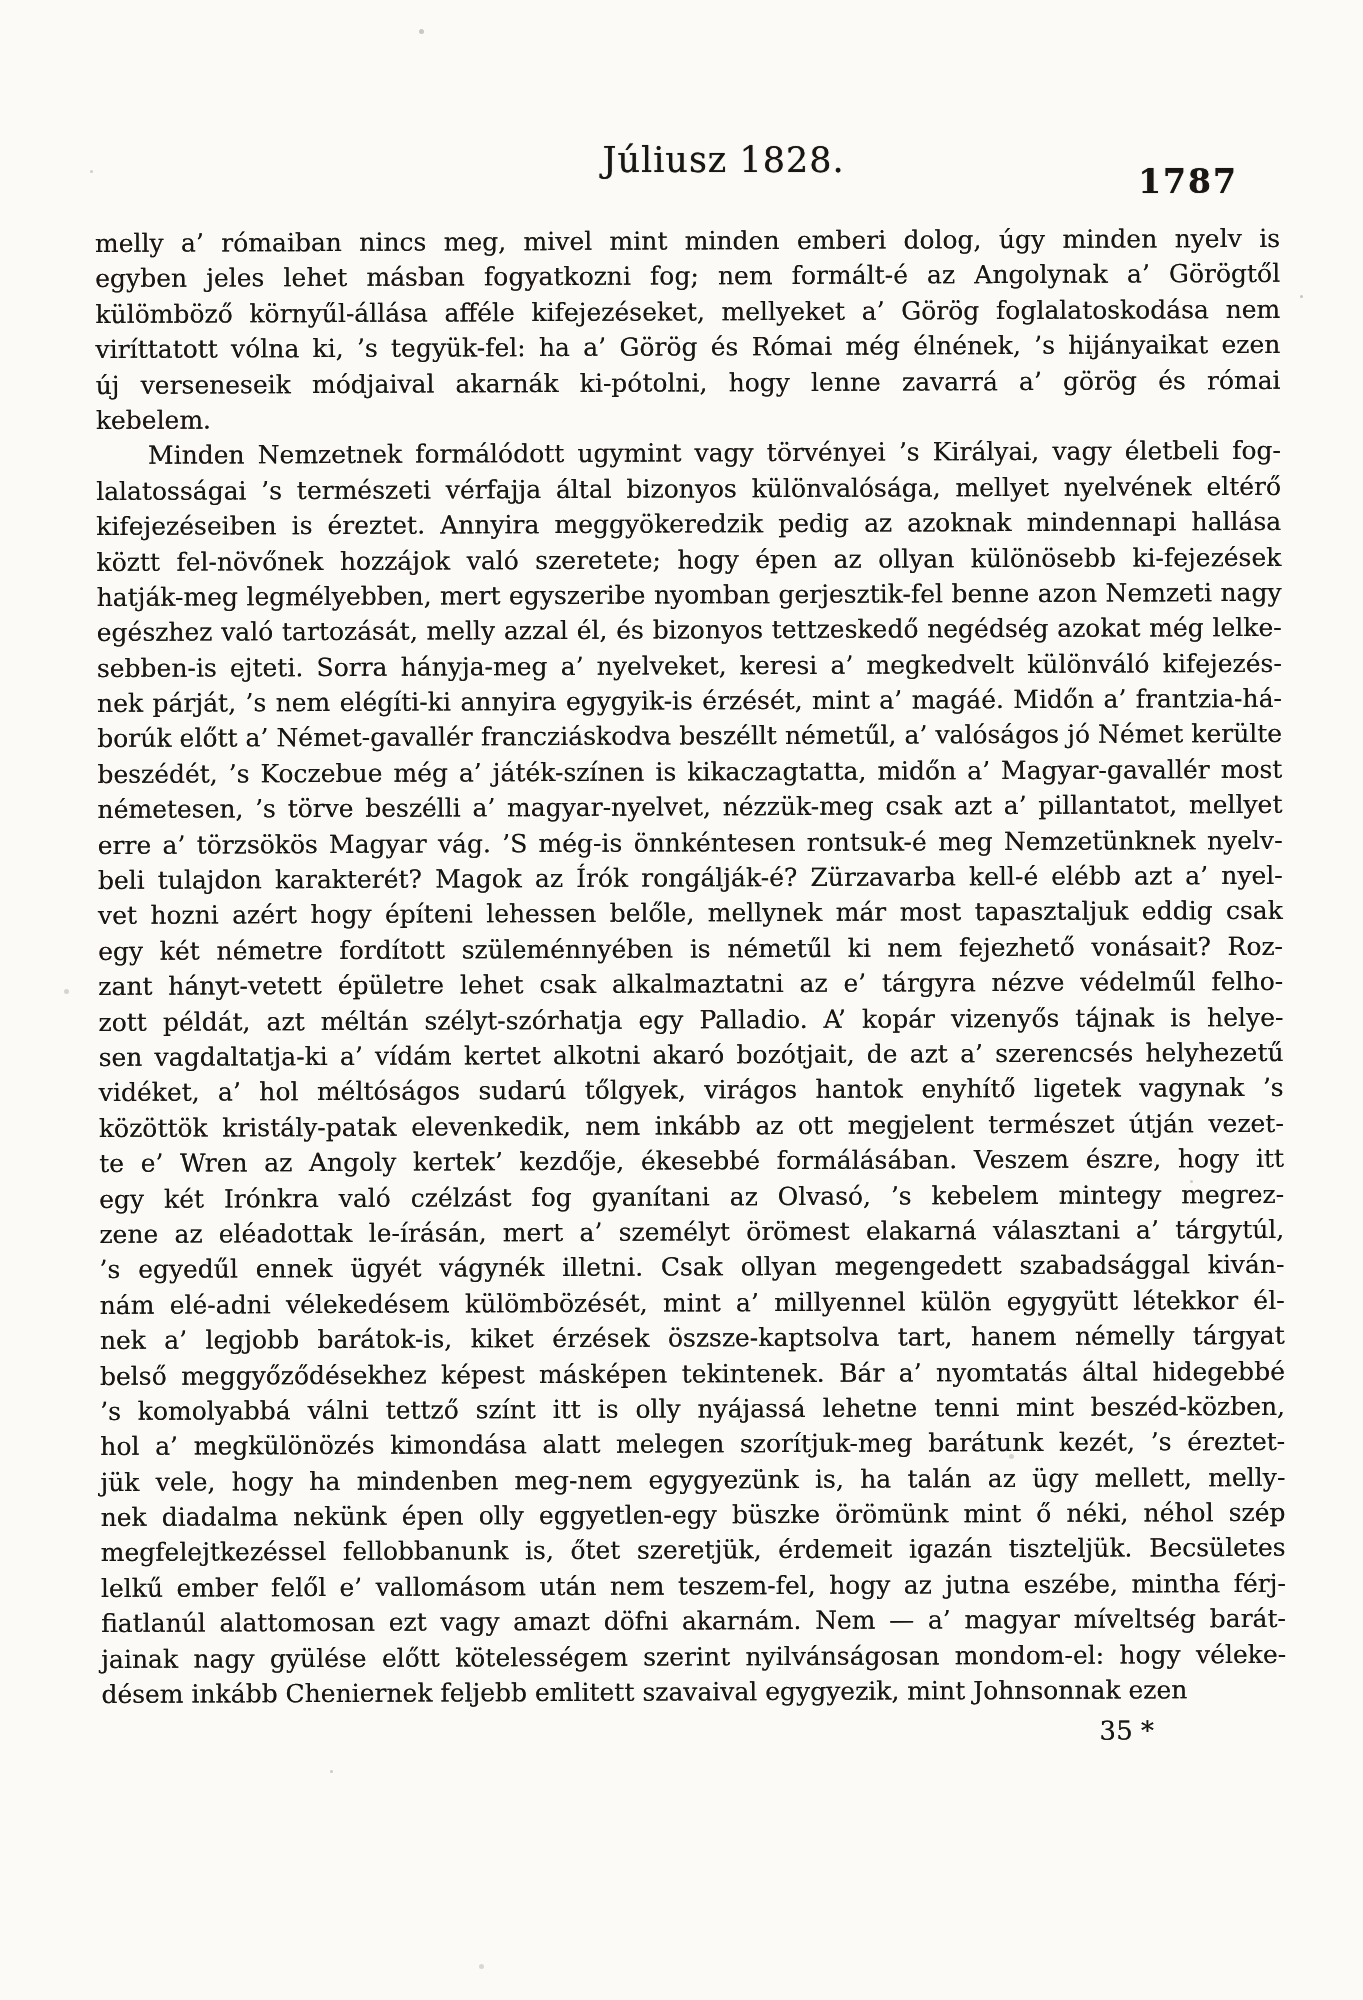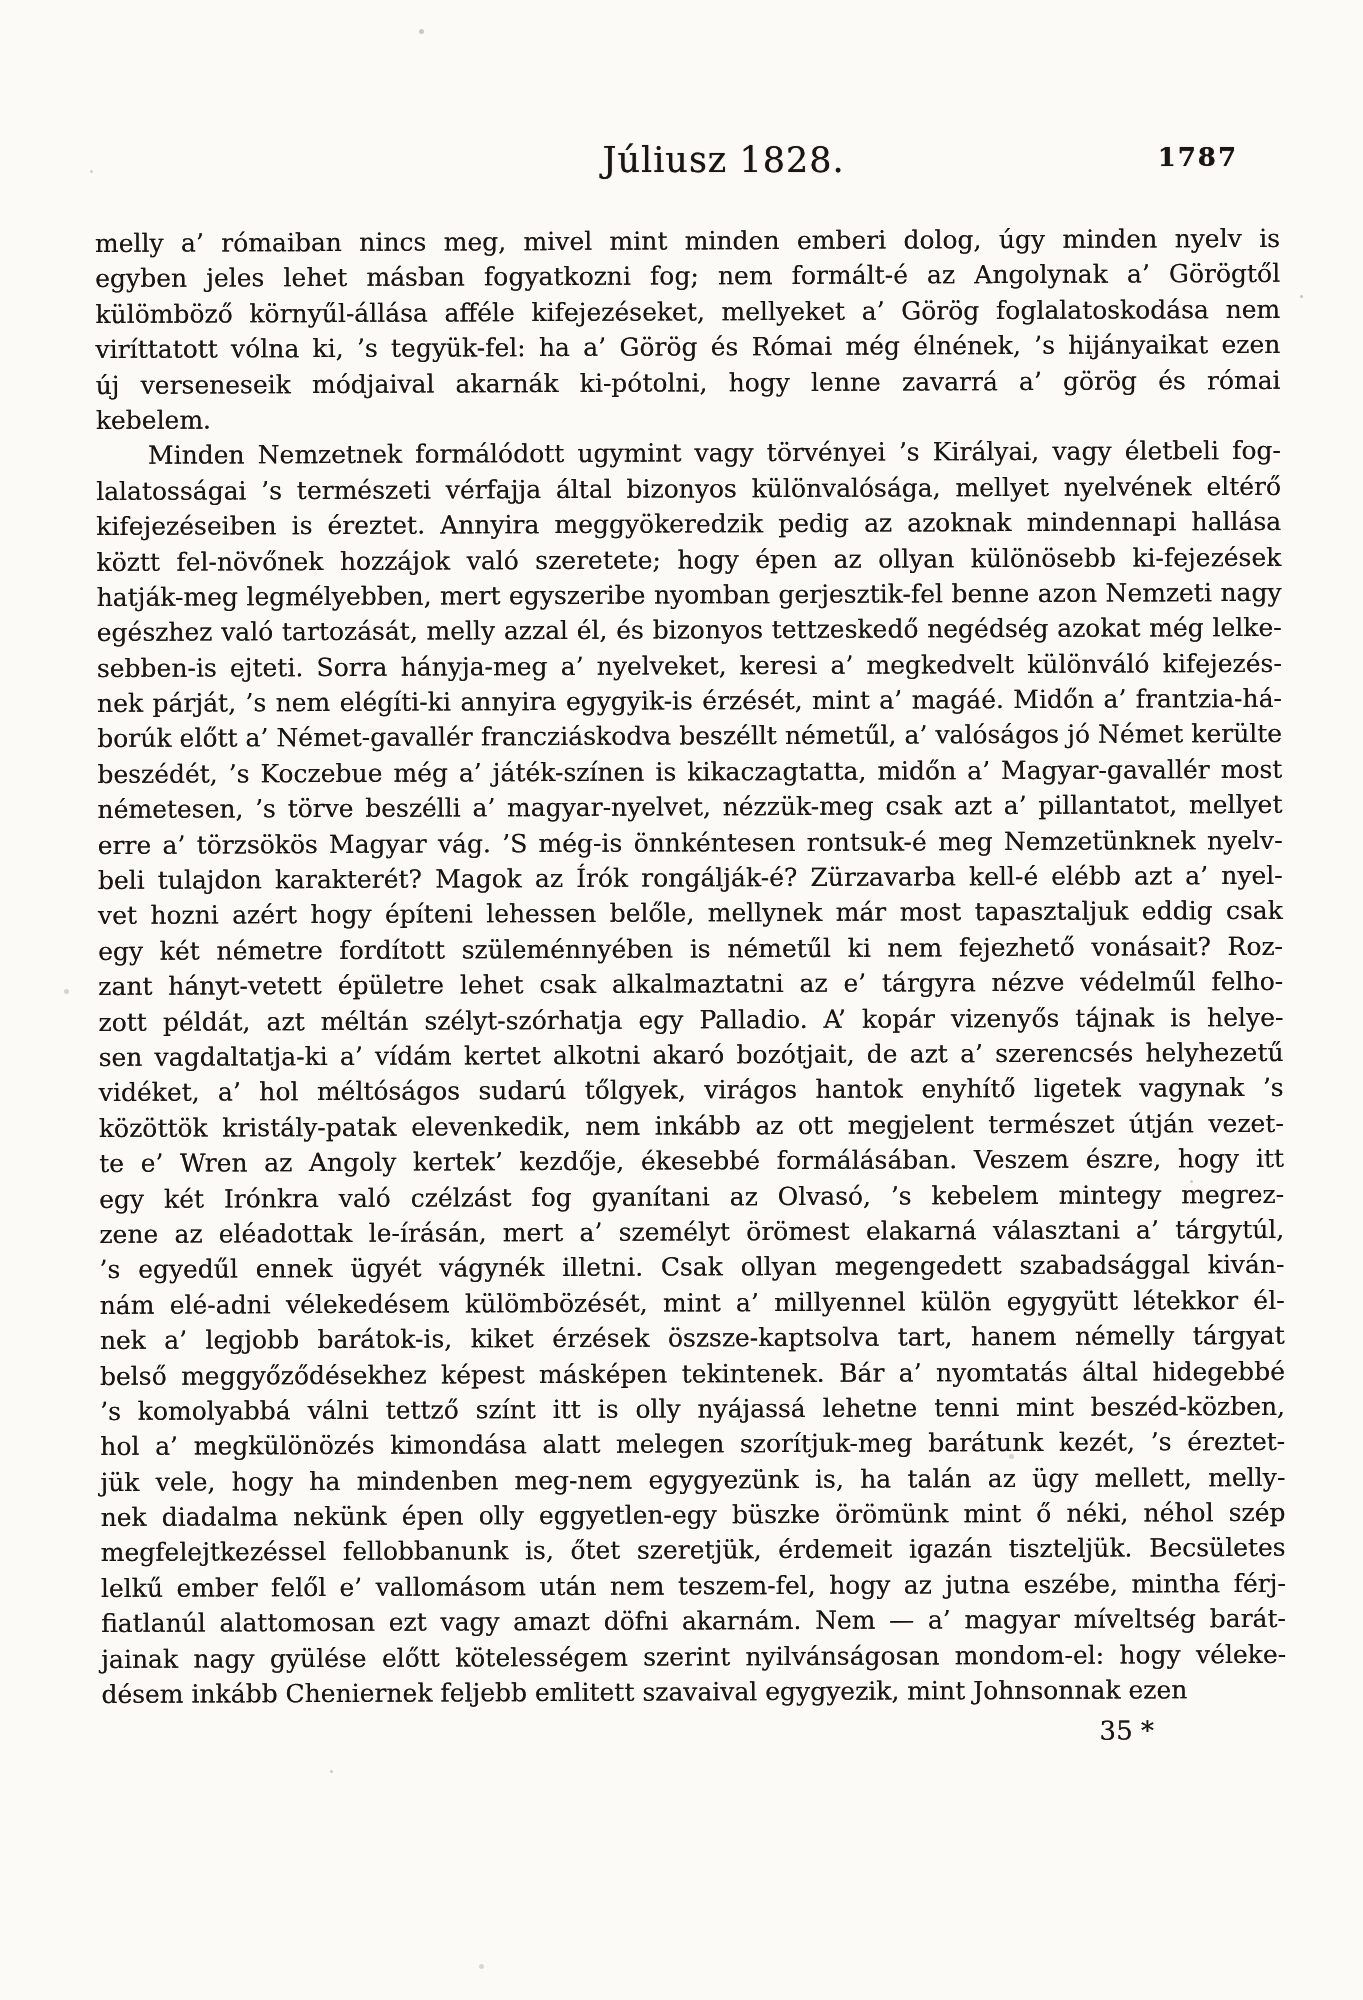--- a/index.html
+++ b/index.html
@@ -17,22 +17,22 @@
     width: 1185px; height: 64px;
   }
   .header-title {
     position: absolute; left: calc(50% + 36px); top: 0;
     transform: translateX(-50%);
     font-weight: 400; font-size: 35px; letter-spacing: 1px;
     white-space: nowrap;
     text-shadow: 0 0 0.7px rgba(20,18,15,0.85);
   }
   .page-number {
-    position: absolute; right: 42px; top: 2px;
-    font-weight: 700; font-size: 26px; letter-spacing: 2px;
+    position: absolute; right: 42px; top: 22px;
+    font-weight: 700; font-size: 33px; letter-spacing: 2px;
     text-shadow: 0 0 0.7px rgba(20,18,15,0.85);
     margin-left: 7px;
   }
   .text-block {
     position: absolute; left: 95px; top: 226px; width: 1185px;
     transform: rotate(-0.25deg);
     transform-origin: left top;
   }
   .line {
     height: 35.4px; line-height: 35.4px;

